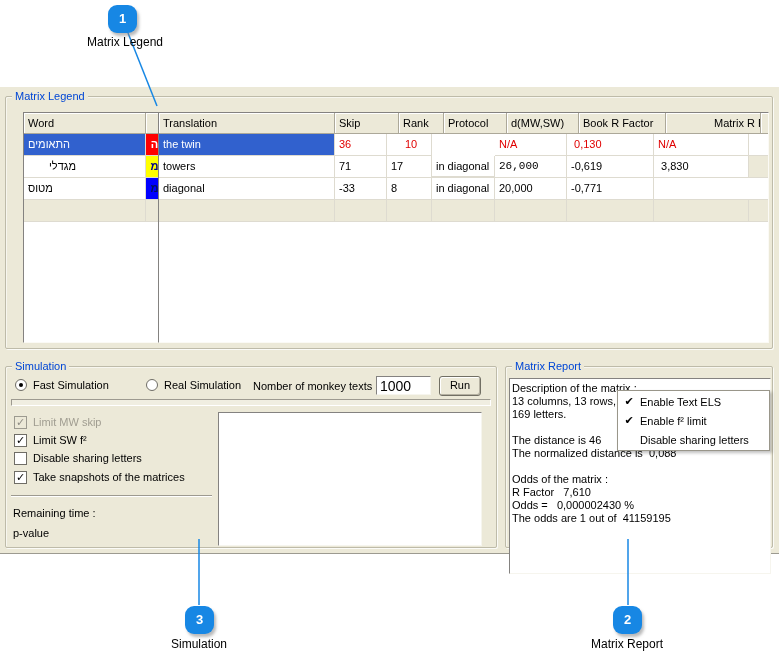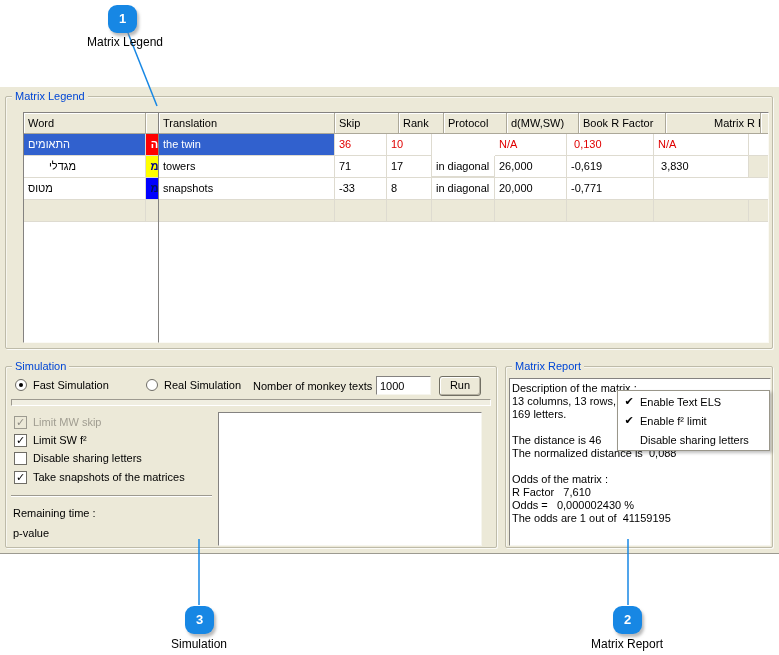--- a/index.html
+++ b/index.html
@@ -42,21 +42,21 @@
   .radio.on::after { content:""; position:absolute; left:3px; top:3px; width:4px; height:4px;
                      border-radius:50%; background:#000; }
   .cb { width:13px; height:13px; background:#FFF; border:1px solid #6F6D66;
         font-size:11px; line-height:11px; text-align:center; display:inline-block;
         color:#000; overflow:hidden; }
   .cb.dis { background:#ECE9D8; color:#8F8D85; border-color:#9C9A90; }
   .ctl-row { position:absolute; display:flex; align-items:center; gap:6px; height:14px; }
   .ctl-label { line-height:13px; white-space:nowrap; }
   .dis-label { color:#A09D91; }
   .sunken { background:#FFF; border:1px solid; border-color:#848280 #F6F5EE #F6F5EE #848280; }
-  .textin { font-family:"Liberation Sans", sans-serif; font-size:11px; padding-left:3px;
+  .textin { font-family:"Liberation Sans", sans-serif; font-size:14px; padding-left:3px;
             outline:none; }
   .btn { background:#ECE9D8; border:1px solid #716F64; border-radius:3px;
          box-shadow:inset 1px 1px 0 #FFFFFF, inset -1px -1px 0 #B5B1A2;
          font-size:11px; text-align:center; line-height:17px; cursor:default; }
   .progress { position:absolute; background:#F0EEE1; border:1px solid;
               border-color:#9D9A90 #FFFFFF #FFFFFF #9D9A90; height:7px; }
   .divider { position:absolute; height:2px; border-top:1px solid #9D9A90;
              border-bottom:1px solid #FFFFFF; }
 
   
@@ -116,39 +116,39 @@
         <div class="th" style="width:45px;">Rank</div>
         <div class="th" style="width:63px;">Protocol</div>
         <div class="th" style="width:72px;">d(MW,SW)</div>
         <div class="th" style="width:87px;">Book R Factor</div>
         <div class="th" style="width:95px;padding-left:48px;">Matrix R Factor</div>
         <div class="th fill" style="border-right:none;"></div>
       </div>
       <div class="tr">
         <div class="td sel" style="width:176px;">the twin</div>
         <div class="td red" style="width:52px;">36</div>
-        <div class="td red" style="width:45px;">10</div>
+        <div class="td red" style="width:45px;text-align:center;">10</div>
         <div class="td red" style="width:63px;margin-top:42px;">in MWcol+</div>
         <div class="td red" style="width:72px;">N/A</div>
         <div class="td red" style="width:87px;"> 0,130</div>
         <div class="td red" style="width:95px;">N/A</div>
         <div class="td fill"></div>
       </div>
       <div class="tr">
         <div class="td" style="width:176px;">towers</div>
         <div class="td" style="width:52px;">71</div>
         <div class="td" style="width:45px;">17</div>
         <div class="td" style="width:63px;">in diagonal</div>
-        <div class="td" style="width:72px;">26,000</div>
+        <div class="td" style="width:72px;font-family:Liberation Mono, monospace;">26,000</div>
         <div class="td" style="width:87px;">-0,619</div>
         <div class="td" style="width:95px;"> 3,830</div>
         <div class="td fill beige"></div>
       </div>
       <div class="tr">
-        <div class="td" style="width:176px;">snapshots</div>
+        <div class="td" style="width:176px;">diagonal</div>
         <div class="td" style="width:52px;">-33</div>
         <div class="td" style="width:45px;">8</div>
         <div class="td" style="width:63px;">in diagonal</div>
         <div class="td" style="width:72px;">20,000</div>
         <div class="td" style="width:87px;">-0,771</div>
         <div class="td fill"></div>
       </div>
       <div class="tr">
         <div class="td beige" style="width:176px;"></div>
         <div class="td beige" style="width:52px;"></div>
@@ -200,21 +200,21 @@
     <div class="divider" style="left:5px; top:128px; width:201px;"></div>
 
     <span class="abs ctl-label" style="left:7px; top:140px;">Remaining time :</span>
     <span class="abs ctl-label" style="left:7px; top:160px;">p-value</span>
 
     <div class="abs sunken" style="left:212px; top:45px; width:264px; height:134px;"></div>
   </div>
 
   <div class="groupbox" style="left:505px; top:279px; width:268px; height:182px;">
     <span class="group-title">Matrix Report</span>
-    <div class="abs sunken" style="left:3px; top:11px; width:262px; height:168px; padding:3px 2px;">
+    <div class="abs sunken" style="left:3px; top:11px; width:262px; height:196px; padding:3px 2px;">
       <div class="rline">Description of the matrix :</div>
       <div class="rline">13 columns, 13 rows,</div>
       <div class="rline">169 letters.</div>
       <div class="rline"></div>
       <div class="rline">The distance is 46</div>
       <div class="rline">The normalized distance is  0,088</div>
       <div class="rline"></div>
       <div class="rline">Odds of the matrix :</div>
       <div class="rline">R Factor   7,610</div>
       <div class="rline">Odds =   0,000002430 %</div>

